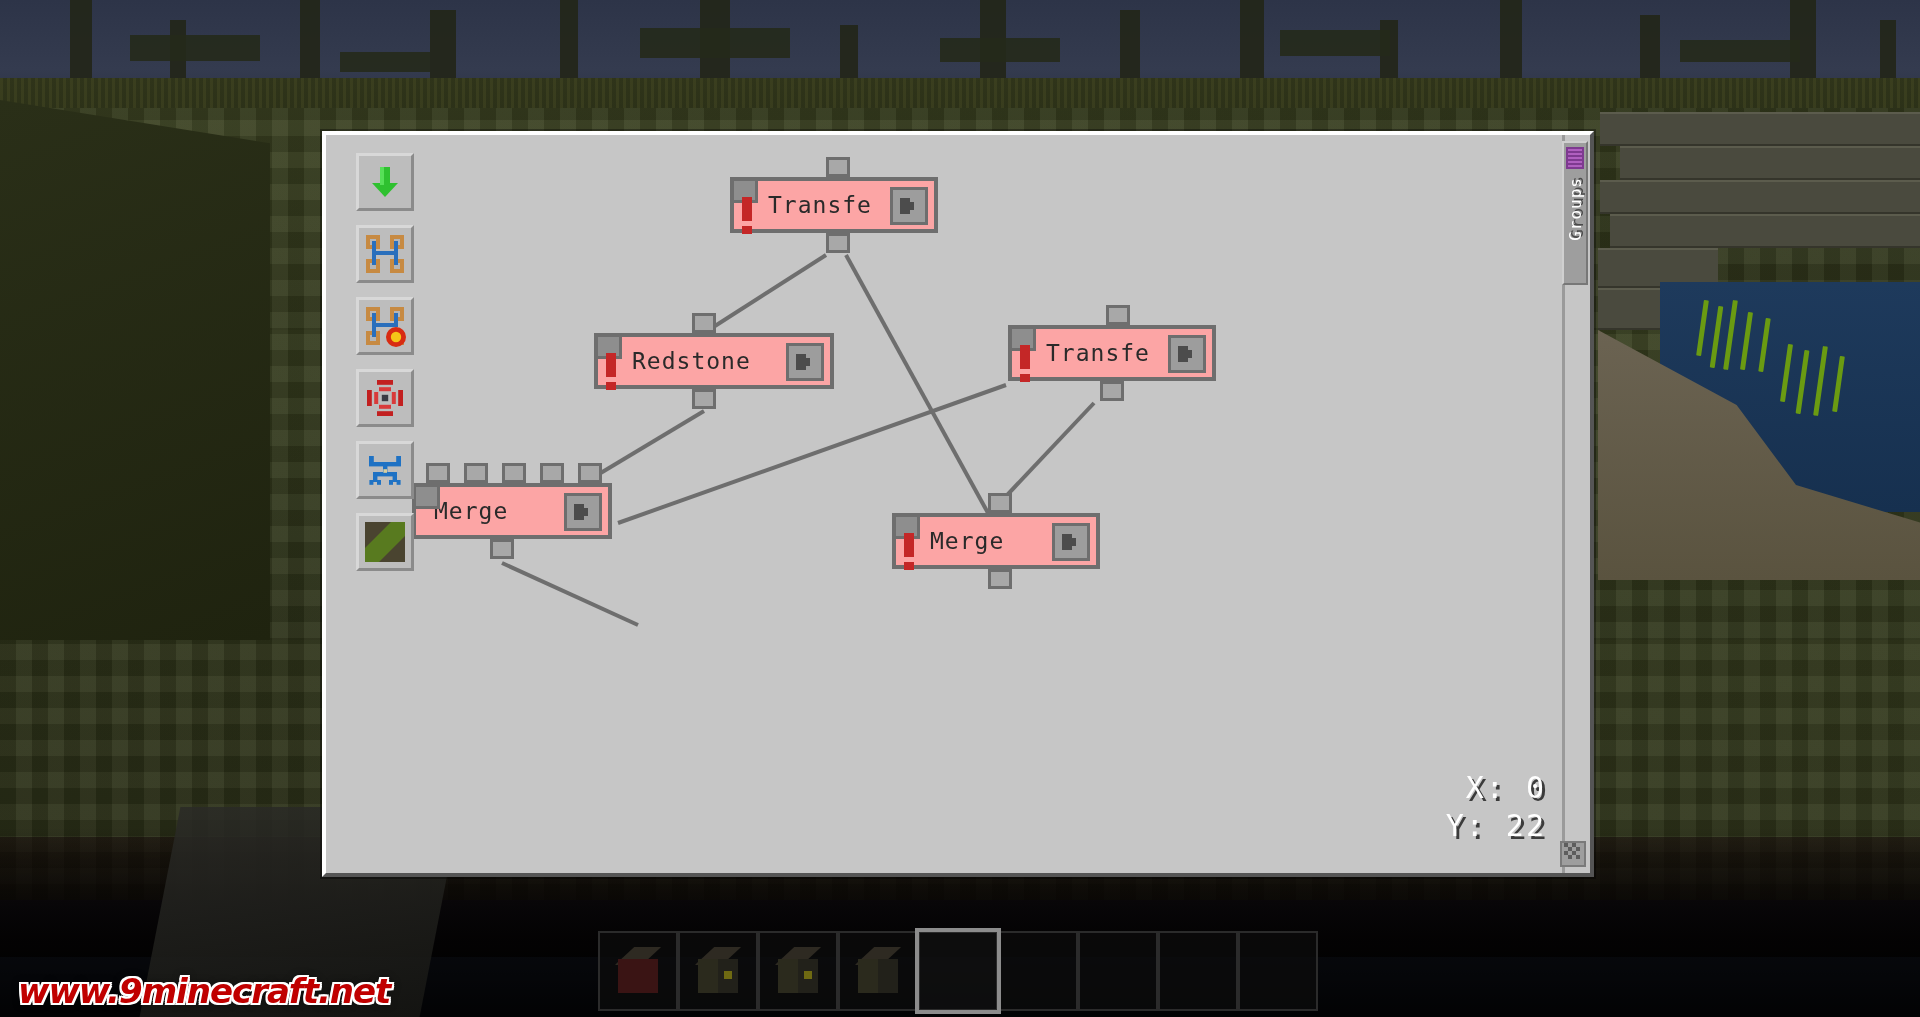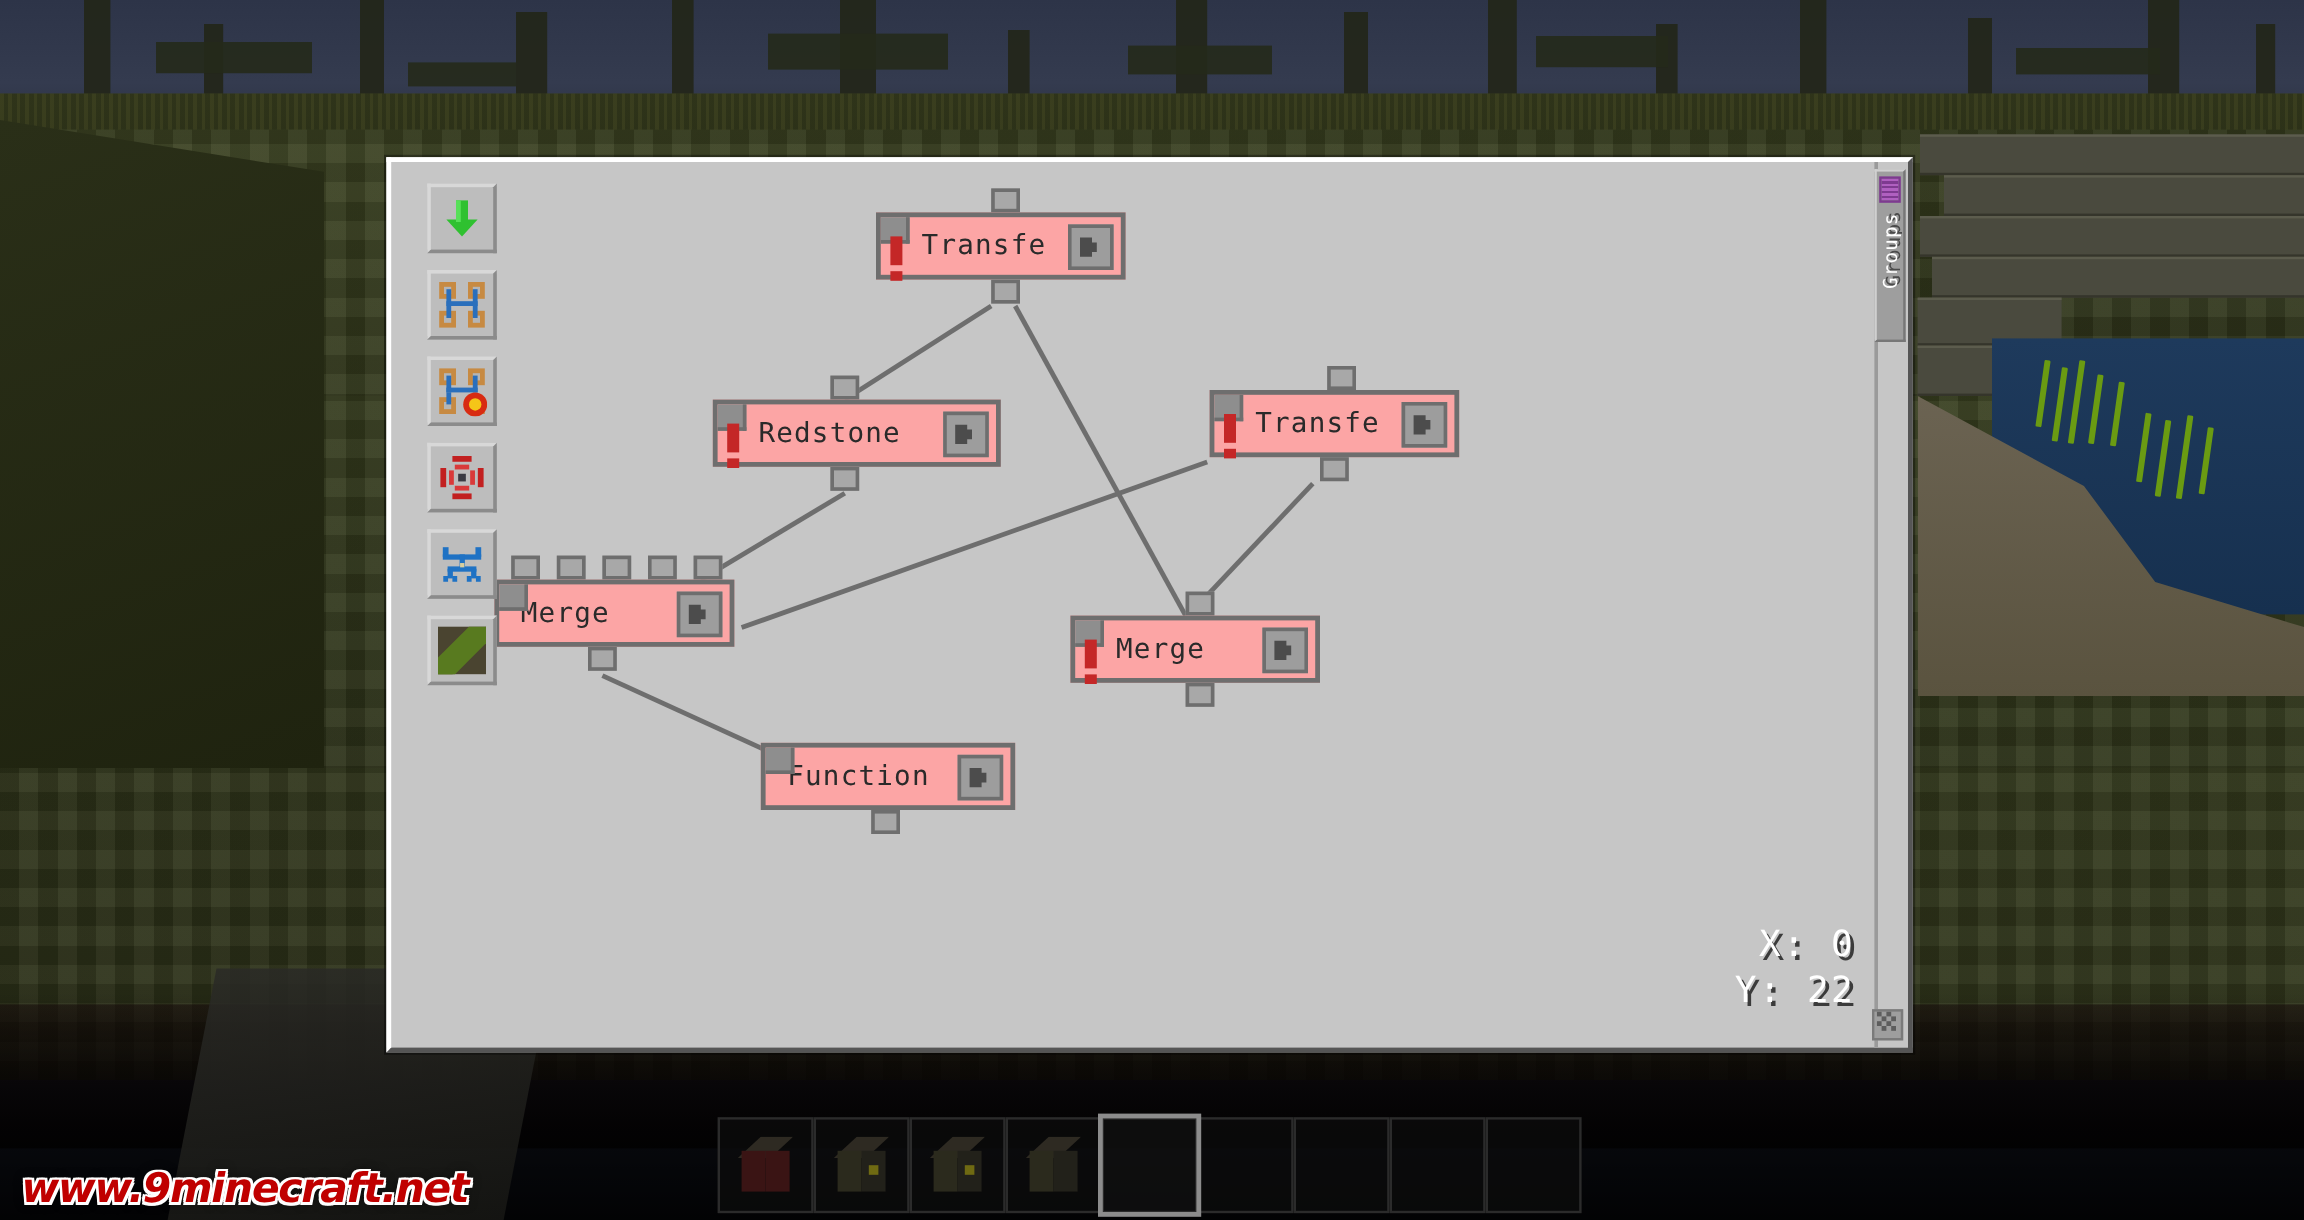--- a/index.html
+++ b/index.html
@@ -517,34 +517,20 @@
           <span>
             <svg width="22" height="20" viewBox="0 0 11 10">
               <polygon points="1,1 6,1 6,3 8,3 8,5 10,5 8,5 8,7 6,7 6,9 1,9" fill="#4c4c4c"></polygon>
             </svg>
           </span>
         </div>
       </div>
       <div class="port bot" style="left:96px;"></div>
     </div>
 
-    <div class="node" style="left:308px;top:484px;width:212px;">
-      <div class="nodebody">
-        <div class="corner"></div>
-        <div class="nodelabel noerr">Function</div>
-        <div class="runbtn">
-          <span>
-            <svg width="22" height="20" viewBox="0 0 11 10">
-              <polygon points="1,1 6,1 6,3 8,3 8,5 10,5 8,5 8,7 6,7 6,9 1,9" fill="#4c4c4c"></polygon>
-            </svg>
-          </span>
-        </div>
-      </div>
-      <div class="port bot" style="left:92px;"></div>
-    </div>
 
     <div id="coords">
       <div>X: 0</div>
       <div>Y: 22</div>
     </div>
 
     <div id="siderail"></div>
 
     <div id="grouptab">
       <div class="groupicon"></div>

